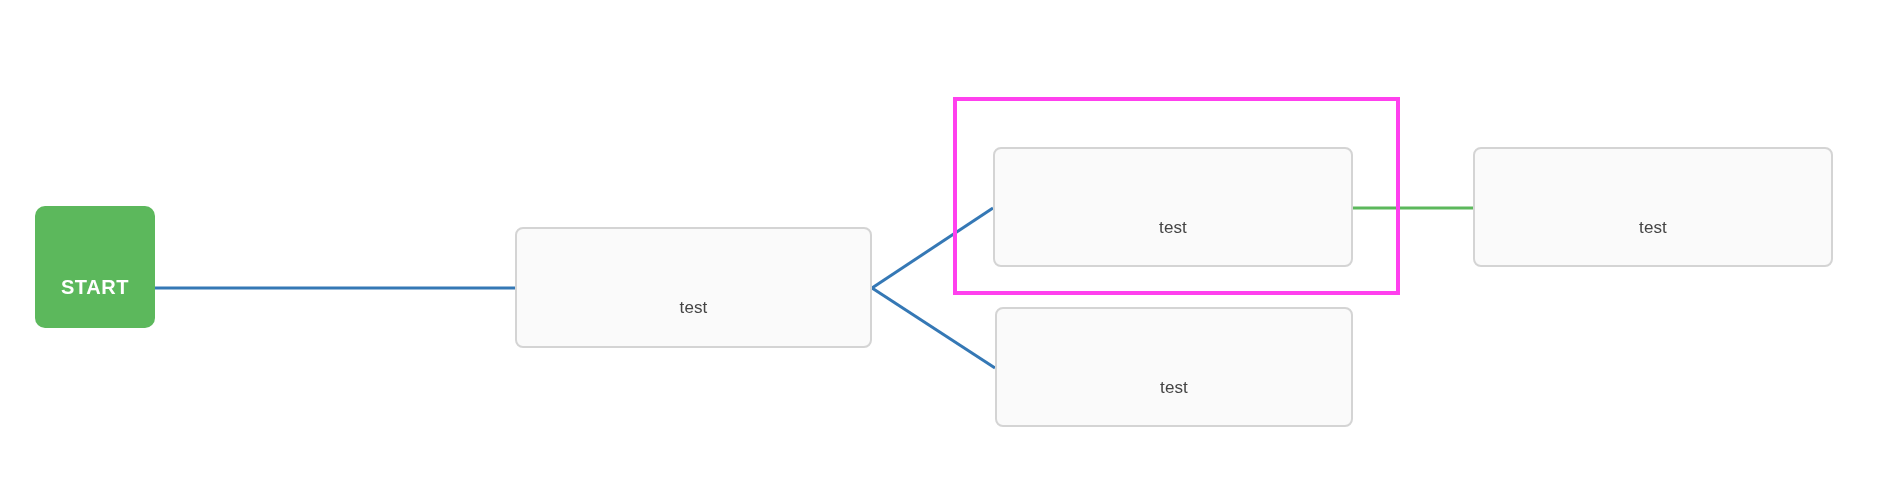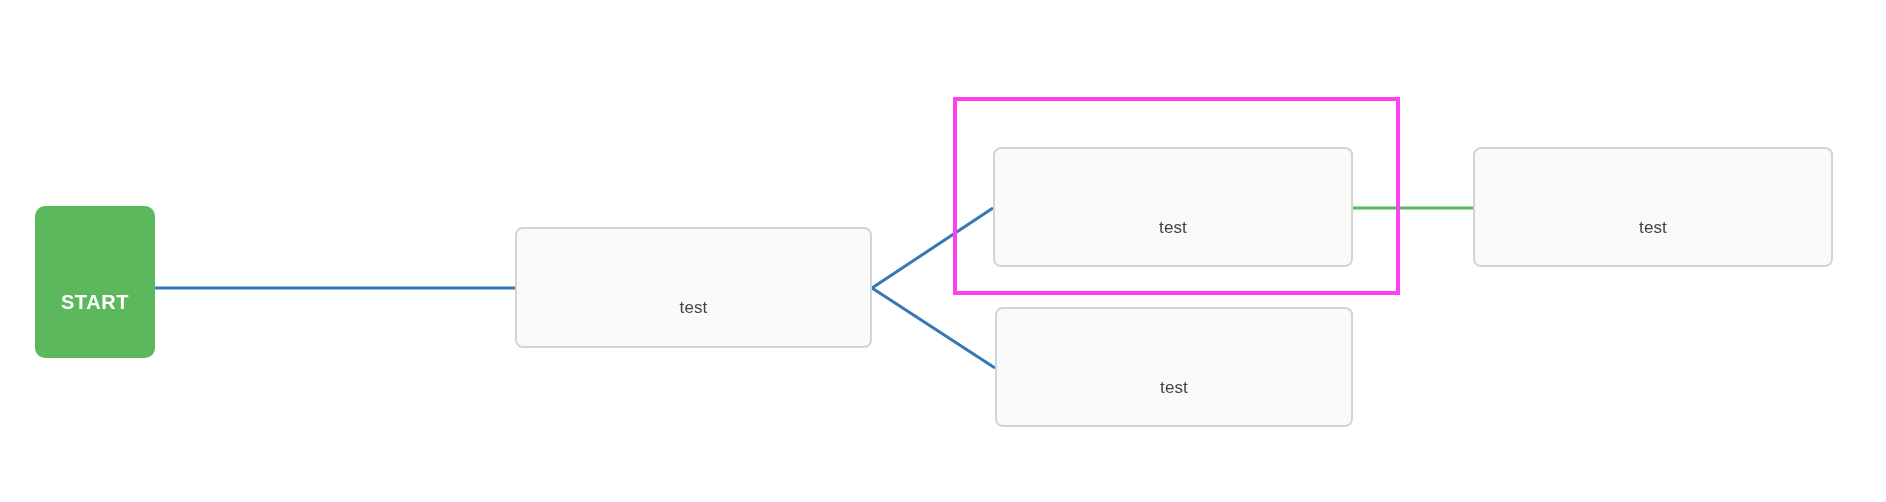--- a/index.html
+++ b/index.html
@@ -62,21 +62,21 @@
   <svg id="edge-layer" viewBox="0 0 1886 502" width="1886" height="502" xmlns="http://www.w3.org/2000/svg">
     <g id="edges-group">
         <polyline points="155,288 515,288" fill="none" stroke="#3578b5" stroke-width="3" stroke-linecap="butt"></polyline>
         <polyline points="872,288 993,208" fill="none" stroke="#3578b5" stroke-width="3" stroke-linecap="butt"></polyline>
         <polyline points="872,288 995,368" fill="none" stroke="#3578b5" stroke-width="3" stroke-linecap="butt"></polyline>
         <polyline points="1353,208 1473,208" fill="none" stroke="#5cb85c" stroke-width="3" stroke-linecap="butt"></polyline>
       </g>
   </svg>
 
   <div id="nodes-group">
-      <div class="node start" style="left: 35px; top: 206px; width: 120px; height: 152px;">
+      <div class="node start" style="left: 35px; top: 206px; width: 120px; height: 122px;">
         <span class="node-label">START</span>
       </div>
       <div class="node" style="left: 515px; top: 227px; width: 357px; height: 121px;">
         <span class="node-label">test</span>
       </div>
       <div class="node" style="left: 993px; top: 147px; width: 360px; height: 120px;">
         <span class="node-label">test</span>
       </div>
       <div class="node" style="left: 995px; top: 307px; width: 358px; height: 120px;">
         <span class="node-label">test</span>

